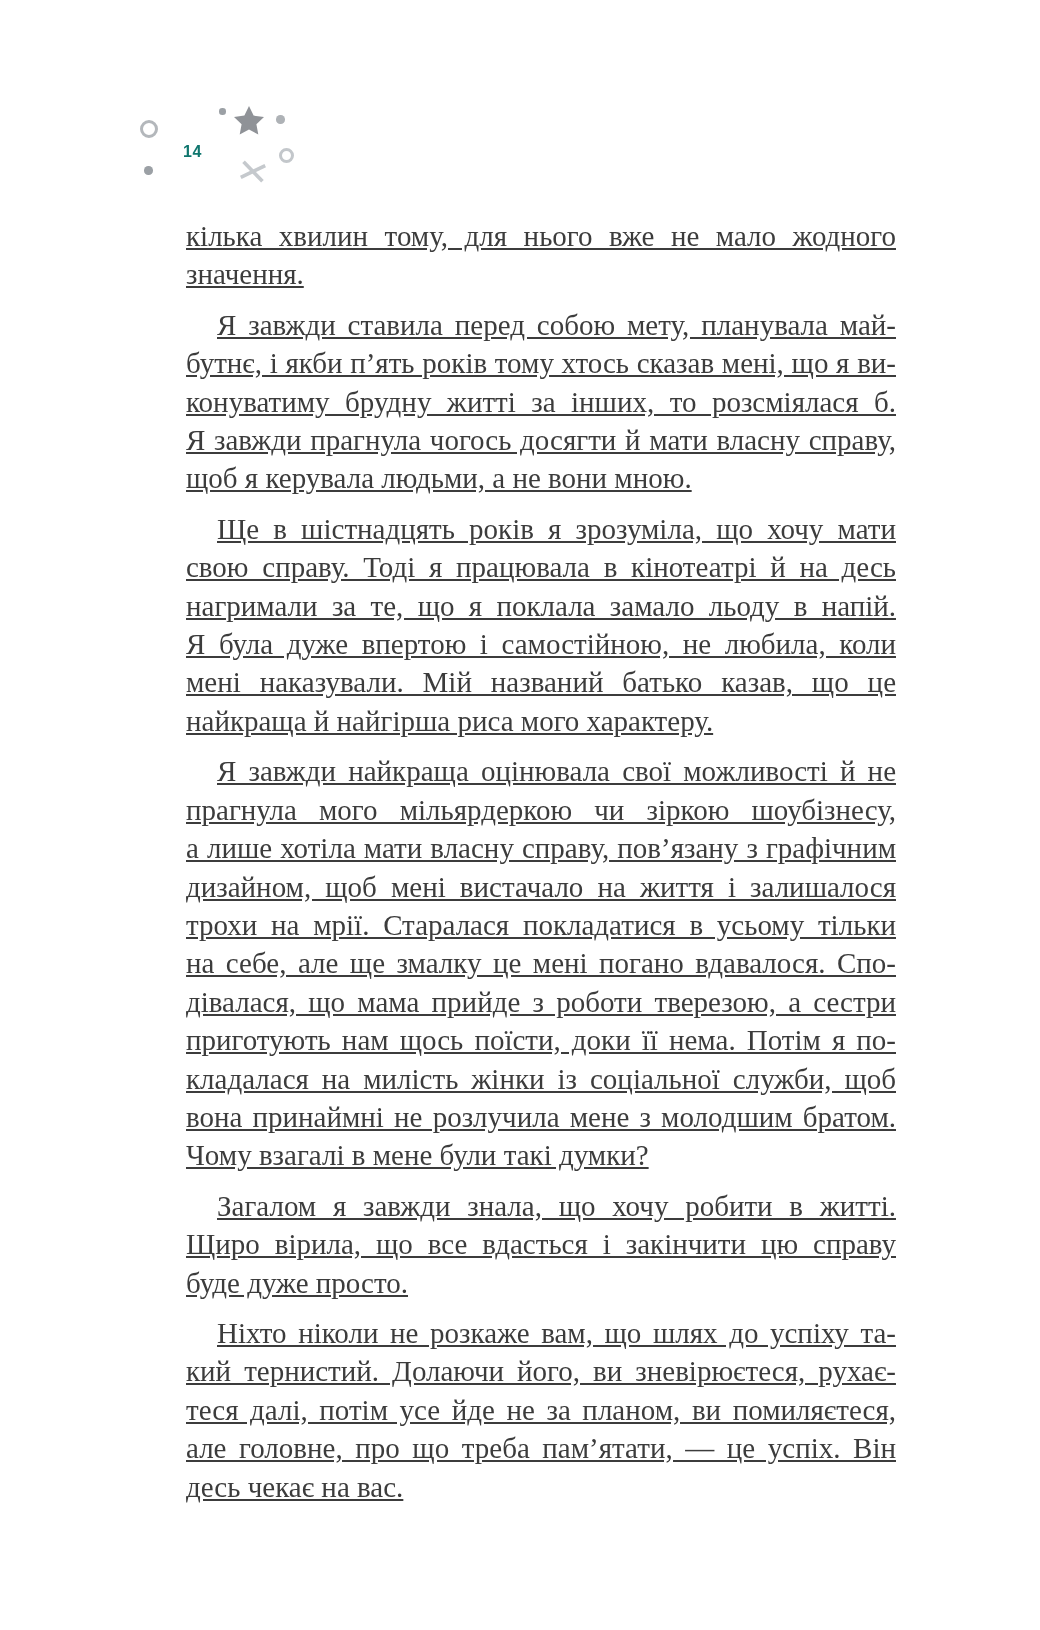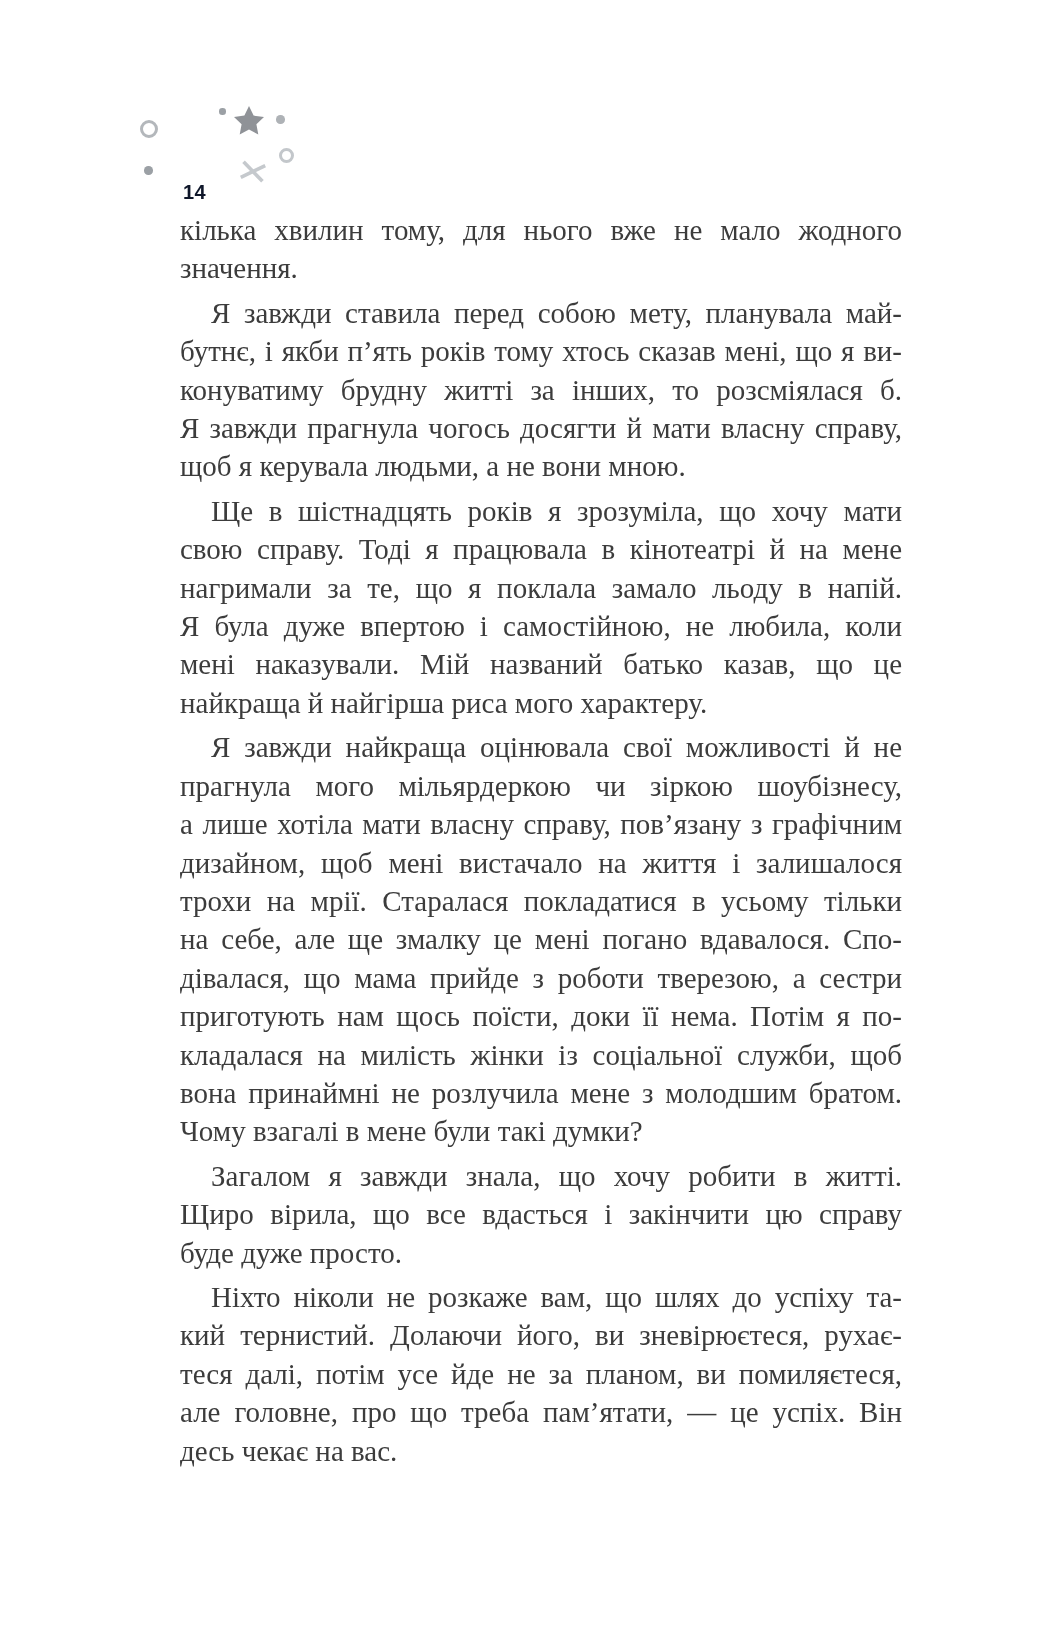--- a/index.html
+++ b/index.html
@@ -26,39 +26,38 @@
   .dot-left{left:144px;top:166px;width:8.5px;height:8.5px;background:#9ba0a5;}
   .dot-top{left:219px;top:108px;width:6.5px;height:6.5px;background:#9ba0a5;}
   .dot-right{left:276px;top:115px;width:8.5px;height:8.5px;background:#aeb2b6;}
   .star{left:234px;top:106px;width:30px;height:29px;}
   .cross{left:239px;top:160px;width:28px;height:23px;transform:rotate(10deg);}
 
   .page-number{
     position:absolute;
     left:183px;top:140px;
     font-family:"Liberation Sans", sans-serif;
-    font-size:20px;
+    font-size:16px;
     line-height:24px;
     font-weight:600;
-    color:#0f172a;
+    color:#0f766e;
     letter-spacing:0.5px;
-    margin-top:40px;
   }
 
   
   .text-block{
     position:absolute;
     left:174px;
     top:205px;
     width:734px;
     font-size:29px;
     line-height:38.4px;
     color:#3c3c3c;
   }
-  .paragraph{margin:6px;padding:0;}
+  .paragraph{margin:12px;padding:0;text-decoration:underline;}
   .line{
     text-align:justify;
     text-align-last:justify;
   }
   .line.plast{
     text-align:justify;
     text-align-last:left;
   }
   .line.first{
     text-indent:31px;
@@ -95,21 +94,21 @@
       </div>
       <div class="paragraph">
         <div class="line first">Я завжди ставила перед собою мету, планувала май-</div>
         <div class="line">бутнє, і якби п’ять років тому хтось сказав мені, що я ви-</div>
         <div class="line">конуватиму брудну житті за інших, то розсміялася б.</div>
         <div class="line">Я завжди прагнула чогось досягти й мати власну справу,</div>
         <div class="line plast">щоб я керувала людьми, а не вони мною.</div>
       </div>
       <div class="paragraph">
         <div class="line first">Ще в шістнадцять років я зрозуміла, що хочу мати</div>
-        <div class="line">свою справу. Тоді я працювала в кінотеатрі й на мене</div>
+        <div class="line">свою справу. Тоді я працювала в кінотеатрі й на десь</div>
         <div class="line">нагримали за те, що я поклала замало льоду в напій.</div>
         <div class="line">Я була дуже впертою і самостійною, не любила, коли</div>
         <div class="line">мені наказували. Мій названий батько казав, що це</div>
         <div class="line plast">найкраща й найгірша риса мого характеру.</div>
       </div>
       <div class="paragraph">
         <div class="line first">Я завжди найкраща оцінювала свої можливості й не</div>
         <div class="line">прагнула мого мільярдеркою чи зіркою шоубізнесу,</div>
         <div class="line">а лише хотіла мати власну справу, пов’язану з графічним</div>
         <div class="line">дизайном, щоб мені вистачало на життя і залишалося</div>

